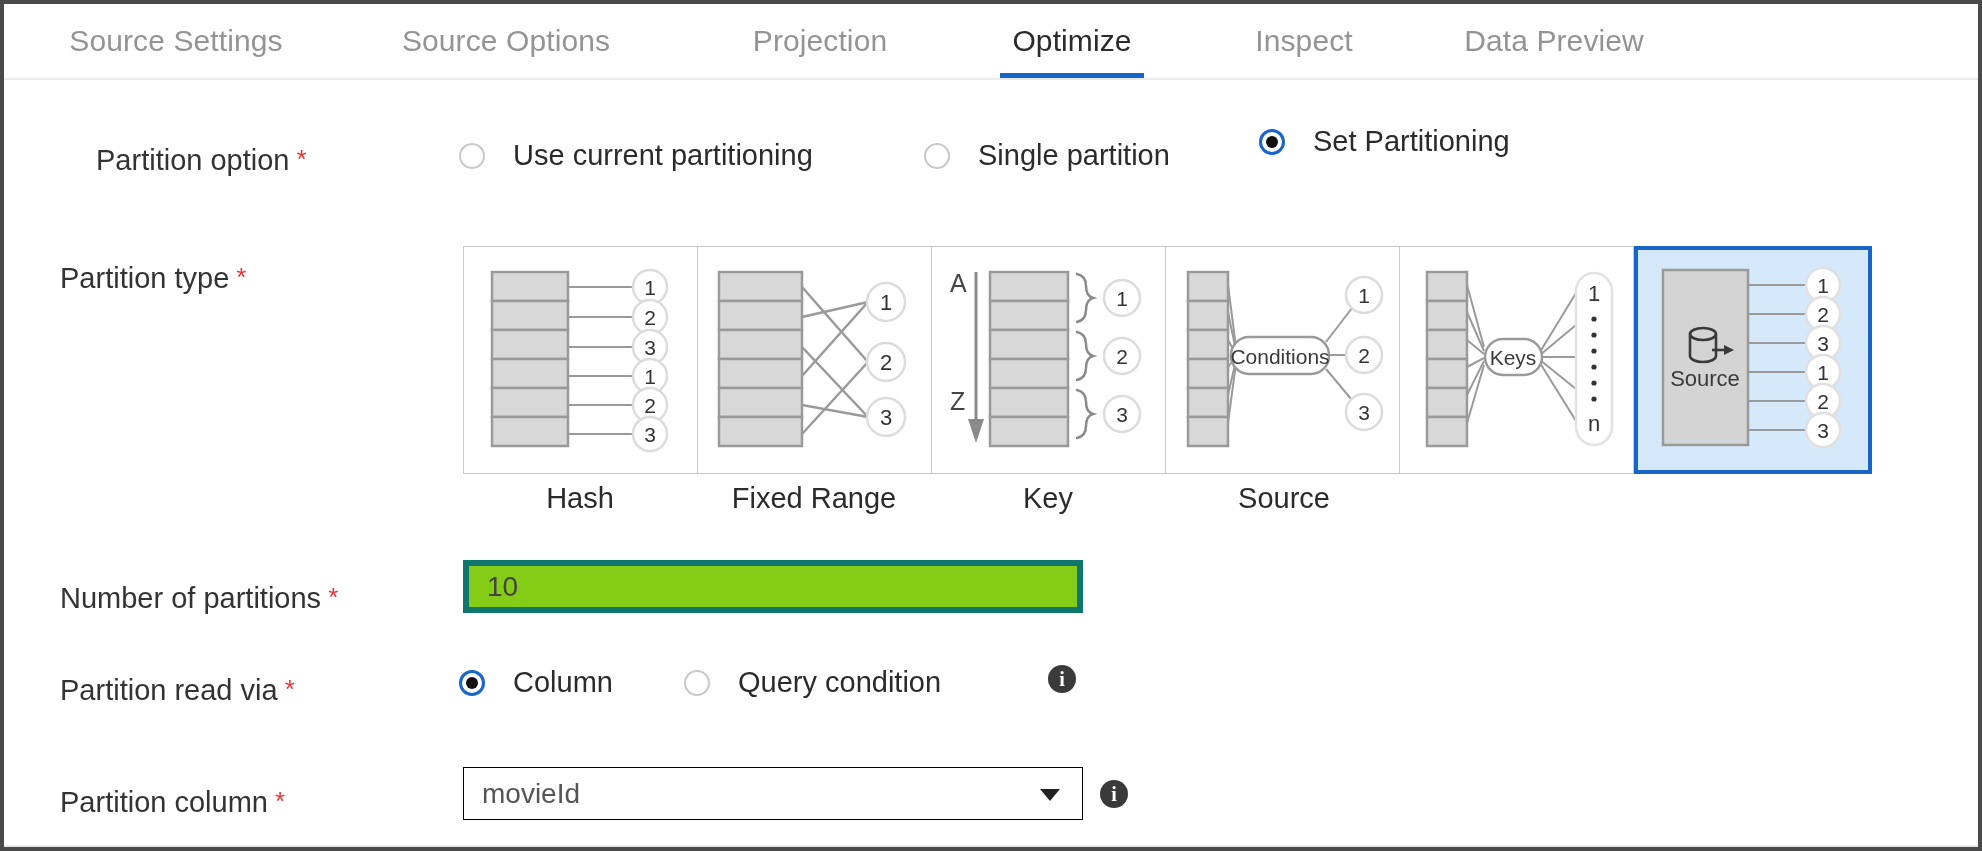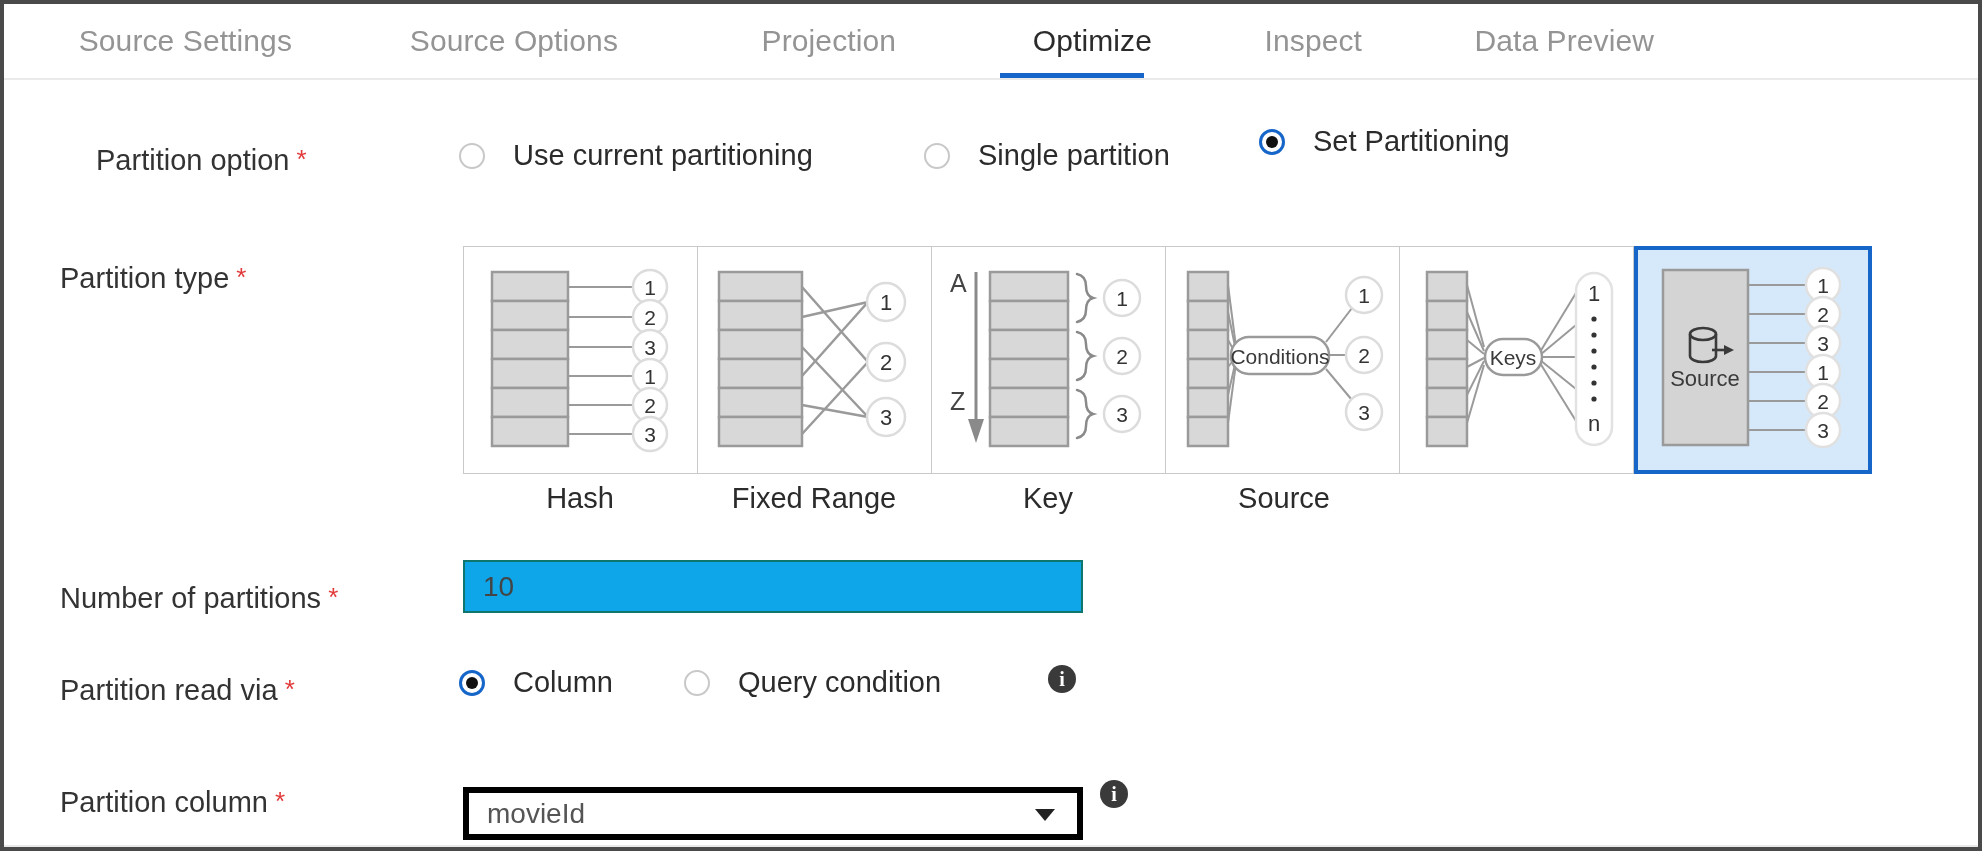--- a/index.html
+++ b/index.html
@@ -35,21 +35,21 @@
     background: #ffffff;
     border-bottom: 2px solid #eaeaea;
     box-sizing: border-box;
   }
   .tab {
     position: absolute;
     top: 0;
     height: 74px;
     display: flex;
     align-items: center;
-    justify-content: flex-end;
+    justify-content: center;
     font-size: 30px;
     color: #949494;
     white-space: nowrap;
     cursor: pointer;
     letter-spacing: .1px;
   }
   .tab.active {
     color: #2b2b2b;
   }
   .tab .underline {
@@ -160,42 +160,41 @@
     text-align: center;
     font-size: 29px;
     color: #2b2b2b;
     white-space: nowrap;
   }
   .card-caption.sel { width: 238px; }
 
   
   .textbox {
     position: absolute;
-    border: 2px solid #0f766e;
-    background: #0ea5e9;
+    border: 6px solid #0f766e;
+    background: #84cc16;
     box-sizing: border-box;
     display: flex;
     align-items: center;
     font-size: 28px;
     color: #444444;
     padding-left: 18px;
     cursor: text;
   }
   .selectbox {
     position: absolute;
-    border: 6px solid #000000;
+    border: 1px solid #000000;
     background: #ffffff;
     box-sizing: border-box;
     display: flex;
     align-items: center;
     font-size: 28px;
     color: #555555;
     padding-left: 18px;
     cursor: pointer;
-    margin-top: 20px;
   }
   .caret {
     position: absolute;
     right: 22px;
     top: 50%;
     margin-top: -5px;
     width: 0;
     height: 0;
     border-left: 10px solid transparent;
     border-right: 10px solid transparent;

